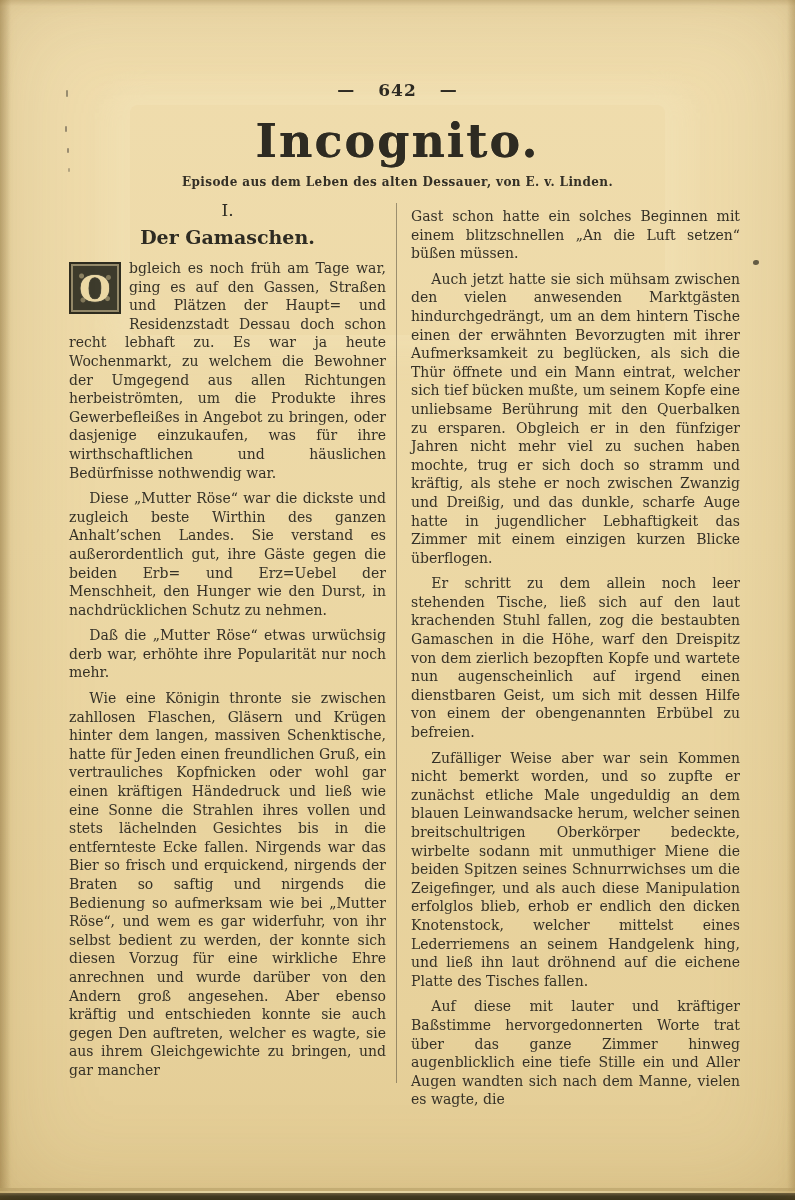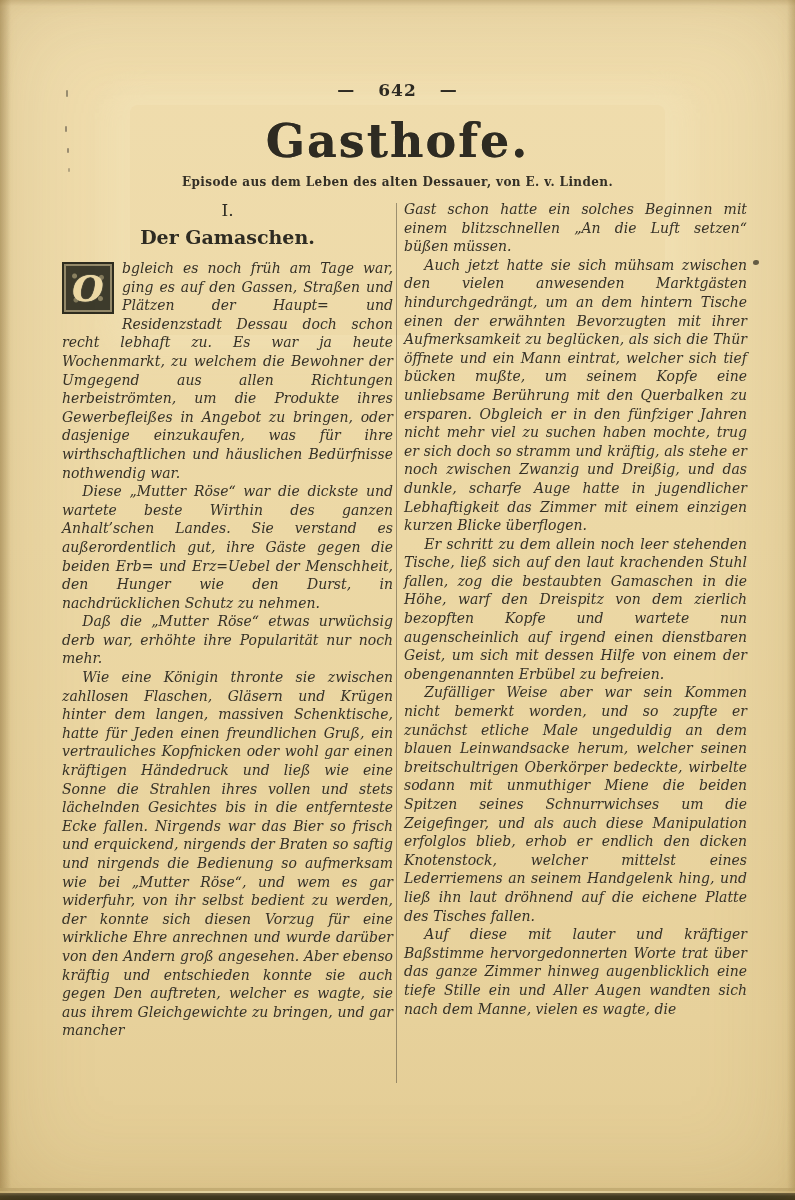--- a/index.html
+++ b/index.html
@@ -77,30 +77,29 @@
   }
   .chap-title {
     text-align: center;
     font-size: 19px;
     font-weight: bold;
     color: #2e2b22;
     line-height: 1;
     margin: 0 0 12px 0;
   }
   .para {
-    margin: 0;
+    margin: 7px;
     font-size: 14px;
     line-height: 18.6px;
     text-align: justify;
     text-indent: 1.45em;
     color: #353127;
     hyphens: auto;
     -webkit-hyphens: auto;
     overflow-wrap: break-word;
-    font-style: italic;
   }
   .para.first { text-indent: 0; }
   .dropcap {
     float: left;
     width: 52px; height: 52px;
     margin: 3px 8px 1px 0;
     background-color: #3d3b2c;
     background-image:
       radial-gradient(circle at 22% 25%, rgba(233,214,160,0.45) 0 2px, transparent 3px),
       radial-gradient(circle at 78% 28%, rgba(233,214,160,0.4) 0 2px, transparent 3px),
@@ -171,32 +170,32 @@
 </style>
 </head>
 <body>
 
 <div class="scan">
 
   <div class="impression"></div>
 
   <div class="pageno">— 642 —</div>
 
-  <h1 class="title">Gasthofe.</h1>
+  <h1 class="title">Incognito.</h1>
 
   <div class="subtitle">Episode aus dem Leben des alten Dessauer, von E. v. Linden.</div>
 
   <div class="divider"></div>
 
   <div class="col left" id="left-col">
     <div class="chap-num">I.</div>
     <div class="chap-title">Der Gamaschen.</div>
 
   <p class="para first" lang="de"><span class="dropcap">O</span>bgleich es noch früh am Tage war, ging es auf den Gassen, Straßen und Plätzen der Haupt= und Residenzstadt Dessau doch schon recht lebhaft zu. Es war ja heute Wochenmarkt, zu welchem die Bewohner der Umgegend aus allen Richtungen herbeiströmten, um die Produkte ihres Gewerbefleißes in Angebot zu bringen, oder dasjenige einzukaufen, was für ihre wirthschaftlichen und häuslichen Bedürfnisse nothwendig war.</p>
-      <p class="para" lang="de">Diese „Mutter Röse“ war die dickste und wartete beste Wirthin des ganzen Anhalt’schen Landes. Sie verstand es außerordentlich gut, ihre Gäste gegen die beiden Erb= und Erz=Uebel der Menschheit, den Hunger wie den Durst, in nachdrücklichen Schutz zu nehmen.</p>
+      <p class="para" lang="de">Diese „Mutter Röse“ war die dickste und zugleich beste Wirthin des ganzen Anhalt’schen Landes. Sie verstand es außerordentlich gut, ihre Gäste gegen die beiden Erb= und Erz=Uebel der Menschheit, den Hunger wie den Durst, in nachdrücklichen Schutz zu nehmen.</p>
       <p class="para" lang="de">Daß die „Mutter Röse“ etwas urwüchsig derb war, erhöhte ihre Popularität nur noch mehr.</p>
       <p class="para" lang="de">Wie eine Königin thronte sie zwischen zahllosen Flaschen, Gläsern und Krügen hinter dem langen, massiven Schenktische, hatte für Jeden einen freundlichen Gruß, ein vertrauliches Kopfnicken oder wohl gar einen kräftigen Händedruck und ließ wie eine Sonne die Strahlen ihres vollen und stets lächelnden Gesichtes bis in die entfernteste Ecke fallen. Nirgends war das Bier so frisch und erquickend, nirgends der Braten so saftig und nirgends die Bedienung so aufmerksam wie bei „Mutter Röse“, und wem es gar widerfuhr, von ihr selbst bedient zu werden, der konnte sich diesen Vorzug für eine wirkliche Ehre anrechnen und wurde darüber von den Andern groß angesehen. Aber ebenso kräftig und entschieden konnte sie auch gegen Den auftreten, welcher es wagte, sie aus ihrem Gleichgewichte zu bringen, und gar mancher</p>
     </div>
 
   <div class="col right" id="right-col">
 
   <p class="para first" lang="de">Gast schon hatte ein solches Beginnen mit einem blitzschnellen „An die Luft setzen“ büßen müssen.</p>
       <p class="para" lang="de">Auch jetzt hatte sie sich mühsam zwischen den vielen anwesenden Marktgästen hindurchgedrängt, um an dem hintern Tische einen der erwähnten Bevorzugten mit ihrer Aufmerksamkeit zu beglücken, als sich die Thür öffnete und ein Mann eintrat, welcher sich tief bücken mußte, um seinem Kopfe eine unliebsame Berührung mit den Querbalken zu ersparen. Obgleich er in den fünfziger Jahren nicht mehr viel zu suchen haben mochte, trug er sich doch so stramm und kräftig, als stehe er noch zwischen Zwanzig und Dreißig, und das dunkle, scharfe Auge hatte in jugendlicher Lebhaftigkeit das Zimmer mit einem einzigen kurzen Blicke überflogen.</p>
       <p class="para" lang="de">Er schritt zu dem allein noch leer stehenden Tische, ließ sich auf den laut krachenden Stuhl fallen, zog die bestaubten Gamaschen in die Höhe, warf den Dreispitz von dem zierlich bezopften Kopfe und wartete nun augenscheinlich auf irgend einen dienstbaren Geist, um sich mit dessen Hilfe von einem der obengenannten Erbübel zu befreien.</p>
       <p class="para" lang="de">Zufälliger Weise aber war sein Kommen nicht bemerkt worden, und so zupfte er zunächst etliche Male ungeduldig an dem blauen Leinwandsacke herum, welcher seinen breitschultrigen Oberkörper bedeckte, wirbelte sodann mit unmuthiger Miene die beiden Spitzen seines Schnurrwichses um die Zeigefinger, und als auch diese Manipulation erfolglos blieb, erhob er endlich den dicken Knotenstock, welcher mittelst eines Lederriemens an seinem Handgelenk hing, und ließ ihn laut dröhnend auf die eichene Platte des Tisches fallen.</p>

